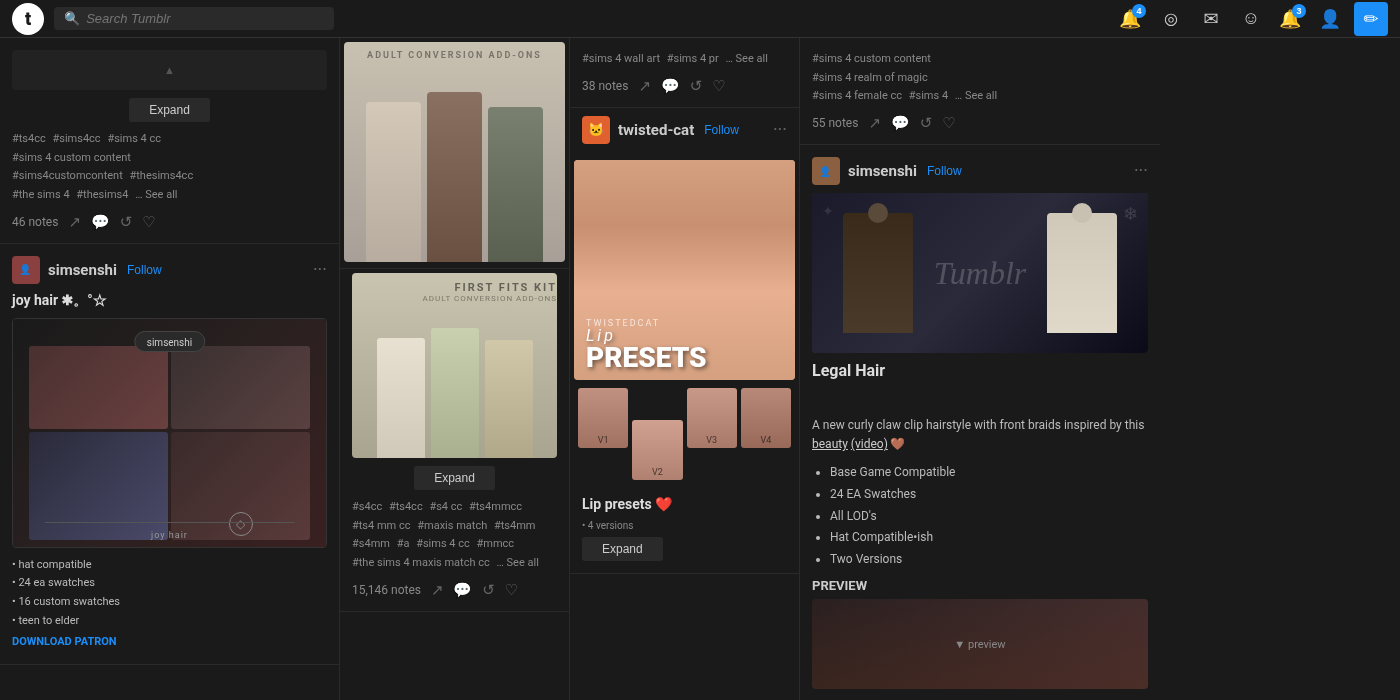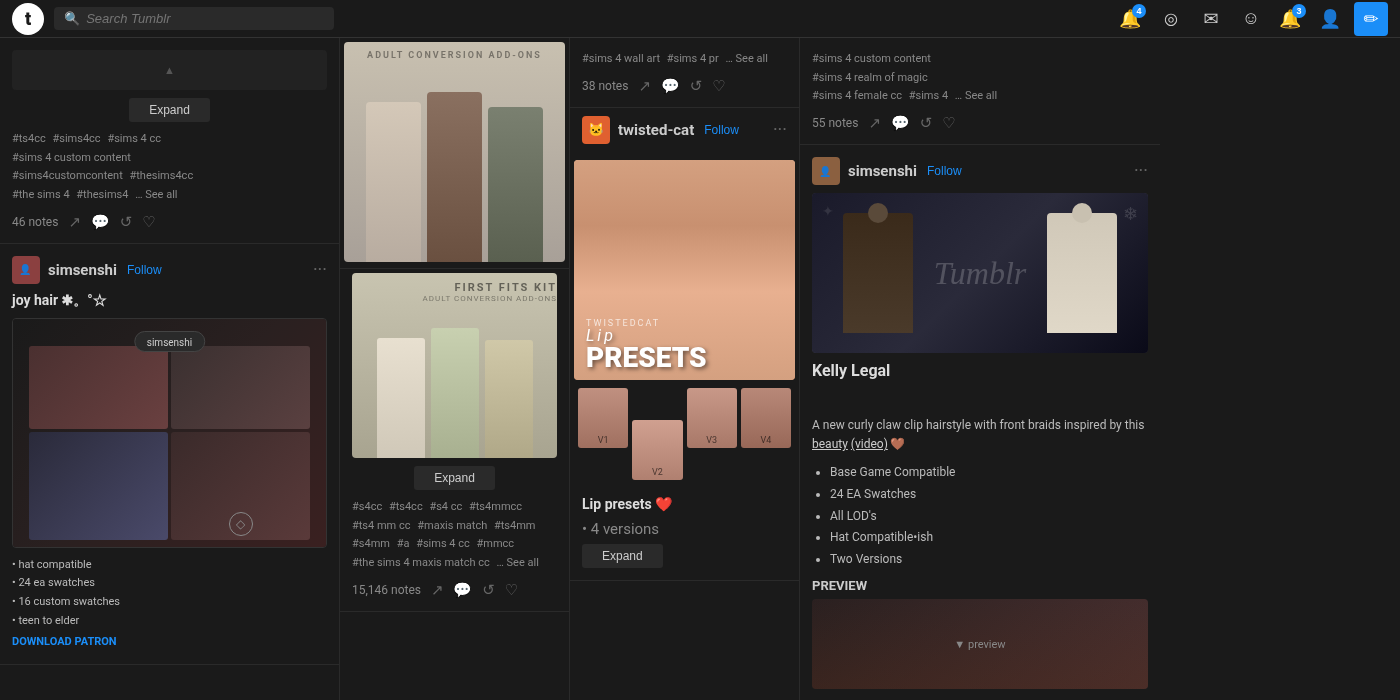--- a/index.html
+++ b/index.html
@@ -442,20 +442,23 @@
             </div>
             <div style="background:linear-gradient(135deg,#3a3030 0%,#5a4040 100%);border-radius:3px;"></div>
             <div style="background:linear-gradient(135deg,#2a2a3a 0%,#4a4a6a 100%);border-radius:3px;"></div>
             <div style="background:linear-gradient(135deg,#3a2a2a 0%,#5a3a3a 100%);border-radius:3px;display:flex;align-items:flex-end;justify-content:center;">
               <div style="border:1px solid #888;border-radius:50%;width:24px;height:24px;display:flex;align-items:center;justify-content:center;margin-bottom:4px;">
                 <span style="font-size:12px;color:#888;">◇</span>
               </div>
             </div>
           </div>
 
+          <div style="position:absolute;bottom:6px;left:50%;transform:translateX(-50%);border-top:1px solid #555;padding-top:3px;width:80%;text-align:center;">
+            <span style="font-size:9px;color:#999;letter-spacing:1px;">joy hair</span>
+          </div>
         </div>
       </div>
       <div class="joy-hair-info">
         • hat compatible<br>
         • 24 ea swatches<br>
         • 16 custom swatches<br>
         • teen to elder
       </div>
       <div style="font-size:11px;color:#1b8ef8;font-weight:bold;margin-bottom:4px;">DOWNLOAD PATRON</div>
     </div>
@@ -561,21 +564,21 @@
       <div class="image-row" style="padding:4px 4px 0 4px;">
         <div class="image-row-item" style="background:linear-gradient(180deg,#c09080 0%,#a07060 100%);">V1</div>
         <div class="image-row-item" style="background:linear-gradient(180deg,#d0a090 0%,#b08070 100%);margin-top:32px;">V2</div>
         <div class="image-row-item" style="background:linear-gradient(180deg,#c89888 0%,#a87868 100%);">V3</div>
         <div class="image-row-item" style="background:linear-gradient(180deg,#b88878 0%,#986858 100%);">V4</div>
       </div>
       <div style="padding:8px 8px 4px 8px;">
         <div class="post-title">
           Lip presets <span class="heart-red">❤️</span>
         </div>
-        <div style="font-size:15px;color:#888;margin-bottom:6px;">• 4 versions</div>
+        <div style="font-size:10px;color:#888;margin-bottom:6px;">• 4 versions</div>
         <div style="text-align:left;">
           <button style="background:#2a2a2a;border:none;color:#ccc;padding:5px 20px;border-radius:3px;cursor:pointer;font-size:12px;">Expand</button>
         </div>
       </div>
     </div>
   </div>
 
   <div class="col" style="max-width:360px;min-width:250px;">
 
     <div class="post-card">
@@ -623,21 +626,21 @@
 
           <div style="width:70px;height:120px;background:linear-gradient(180deg,#d0c8b8 0%,#e0d8c8 100%);border-radius:4px 4px 0 0;position:relative;">
             <div style="width:20px;height:20px;background:#c8c0b0;border-radius:50%;position:absolute;top:-10px;left:50%;transform:translateX(-50%);"></div>
           </div>
         </div>
 
         <div style="position:absolute;top:10px;right:10px;font-size:18px;color:rgba(255,255,255,0.15);">❄</div>
         <div style="position:absolute;top:10px;left:10px;font-size:14px;color:rgba(255,255,255,0.1);">✦</div>
       </div>
 
-      <div class="post-title" style="font-size:16px;margin-bottom:6px;">Kelly Legal</div>
+      <div class="post-title" style="font-size:16px;margin-bottom:6px;">Legal Hair</div>
       <div class="post-desc">
         A new curly claw clip hairstyle with front braids inspired by this <span class="underline" style="color:#ccc;cursor:pointer;">beauty</span>
         <span class="underline" style="color:#ccc;cursor:pointer;">(video)</span> 🤎
       </div>
       <ul class="bullet-list">
         <li>Base Game Compatible</li>
         <li>24 EA Swatches</li>
         <li>All LOD's</li>
         <li>Hat Compatible•ish</li>
         <li>Two Versions</li>

